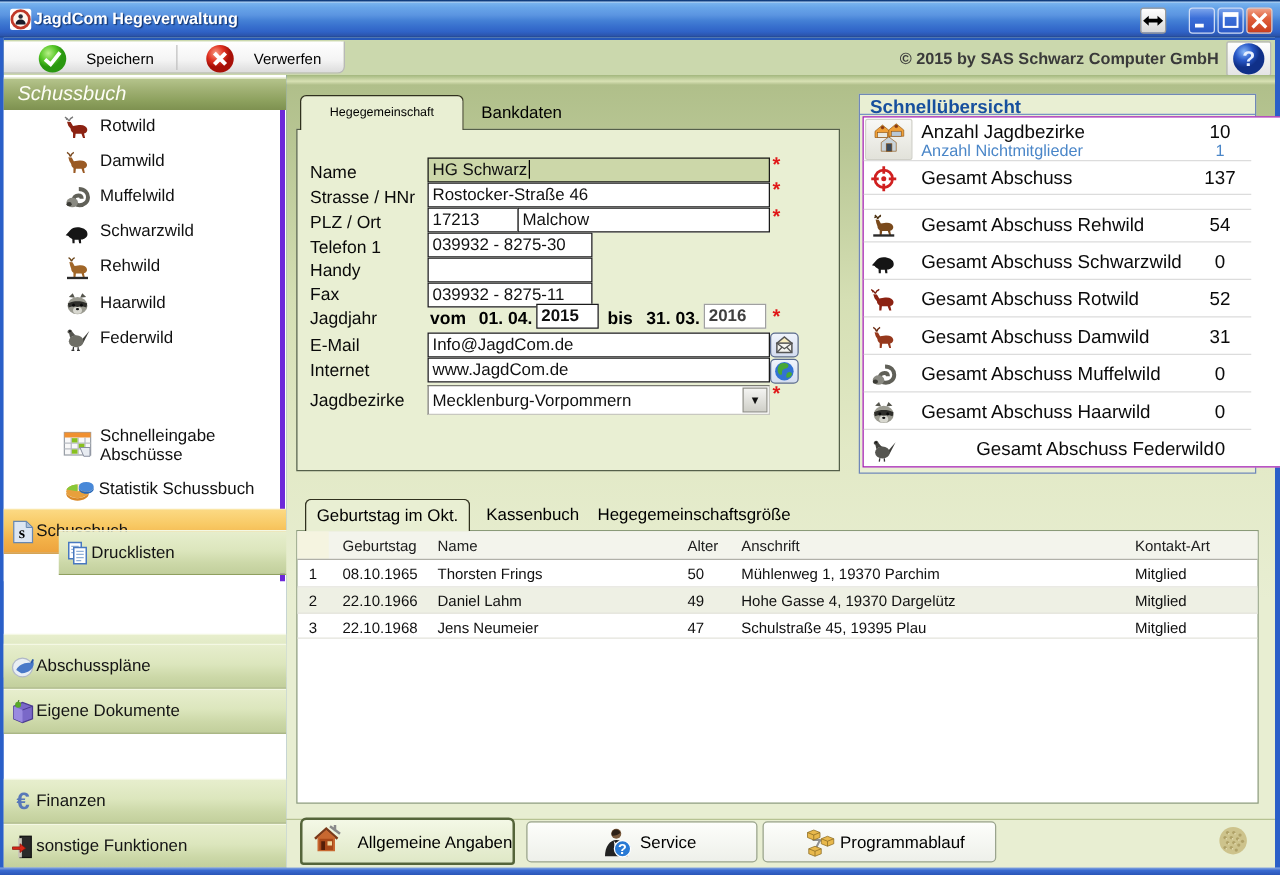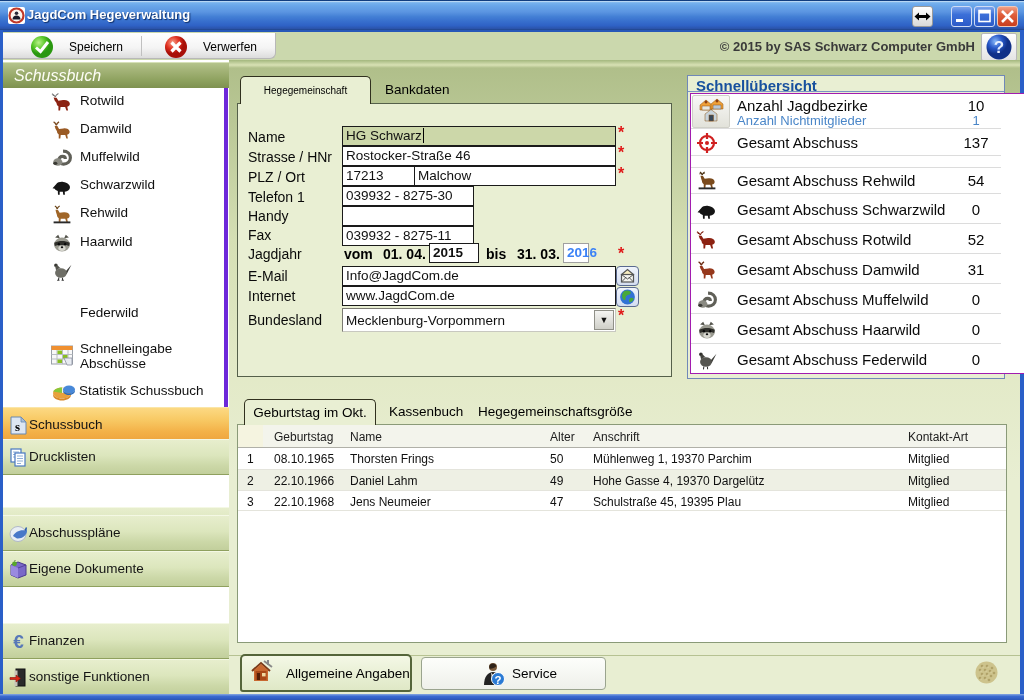--- a/index.html
+++ b/index.html
@@ -173,21 +173,21 @@
             <ellipse cx="11" cy="13.6" rx="1.2" ry="0.9" fill="#111"></ellipse>
           </svg></div>
       <div class="sitem" style="top:146px;">Haarwild</div>
       <div class="sicon" style="top:173px;"><svg width="24" height="21" viewBox="0 0 22 20">
             <path d="M13.6,11 L20,3.6 L15.4,12.6 Z" fill="#3c3c38"></path>
             <ellipse cx="10" cy="11.4" rx="5.6" ry="4.6" fill="#6e6e66"></ellipse>
             <path d="M10,7 C8.4,7 6.4,7.6 5.4,9 L4.6,5.6 C4,5.4 3.4,5 3.4,4.2 C3.4,3.2 4.2,2.4 5.2,2.4 C6.2,2.4 7,3.2 7,4.2 L8.8,6.2 Z" fill="#55554f"></path>
             <circle cx="5.2" cy="3.8" r="0.7" fill="#111"></circle>
             <path d="M8,15.8 L7.6,18.4 M11.4,15.9 L11.6,18.4 M6.4,18.4 L8.6,18.4 M10.6,18.4 L12.8,18.4" stroke="#333" stroke-width="1" fill="none"></path>
           </svg></div>
-      <div class="sitem" style="top:174px;margin-top:43px;">Federwild</div>
+      <div class="sitem" style="top:174px;">Federwild</div>
       <div class="sicon" style="top:256px;"><svg width="24" height="22" viewBox="0 0 24 22">
             <rect x="1.5" y="2" width="21" height="18" fill="#f8f8f8" stroke="#9aa0a8" stroke-width="1"></rect>
             <rect x="1.5" y="2" width="21" height="4" fill="#f09030"></rect>
             <path d="M1.5,10.5 h21 M1.5,15 h21 M7,6 v14 M12.5,6 v14 M18,6 v14" stroke="#b8bcc2" stroke-width="1" fill="none"></path>
             <rect x="7.5" y="6.5" width="4.5" height="3.5" fill="#88c020"></rect>
             <rect x="13" y="11" width="4.5" height="3.5" fill="#88c020"></rect>
             <rect x="7.5" y="15.5" width="4.5" height="3.5" fill="#88c020"></rect>
             <path d="M14,14 L22,14 L22,21 L17,21 Z" fill="#e8ecf2" stroke="#8a90a0" stroke-width="0.8"></path>
           </svg></div>
       <div class="sitem" style="top:253px;">Schnelleingabe</div>
@@ -200,21 +200,21 @@
             <ellipse cx="17" cy="8.5" rx="6" ry="4" fill="#4888d8"></ellipse>
             <path d="M11,8.5 L11,10 C11,12.2 13.7,14 17,14 C20.3,14 23,12.2 23,10 L23,8.5 C23,10.7 20.3,12.5 17,12.5 C13.7,12.5 11,10.7 11,8.5 Z" fill="#2868b8"></path>
           </svg></div>
       <div class="sitem" style="left:76px;top:295px;">Statistik Schussbuch</div>
     </div>
     <div class="navbtn active" style="top:347px;"><span class="navico"><svg width="21" height="21" viewBox="0 0 21 21">
             <path d="M3,2 L13,2 L18,7 L18,19 L3,19 Z" fill="#dde6f2" stroke="#6888b0" stroke-width="1"></path>
             <path d="M13,2 L13,7 L18,7 Z" fill="#aabed8" stroke="#6888b0" stroke-width="0.8"></path>
             <text x="9.5" y="15.5" font-size="13" font-weight="bold" font-family="Liberation Serif" fill="#000" text-anchor="middle">s</text>
           </svg></span>Schussbuch</div>
-    <div class="navbtn" style="top:379px;"><span class="navico"><svg width="21" height="21" viewBox="0 0 21 21">
+    <div class="navbtn" style="top:364px;margin-left:44px;"><span class="navico"><svg width="21" height="21" viewBox="0 0 21 21">
             <rect x="3" y="2" width="10" height="13" fill="#fff" stroke="#4878c0" stroke-width="1.2"></rect>
             <path d="M5,5 h6 M5,7.5 h6 M5,10 h6" stroke="#90b0d8" stroke-width="1"></path>
             <rect x="7" y="6" width="10" height="13" fill="#fff" stroke="#4878c0" stroke-width="1.2"></rect>
             <path d="M9,9 h6 M9,11.5 h6 M9,14 h6 M9,16.5 h4" stroke="#90b0d8" stroke-width="1"></path>
           </svg></span>Drucklisten</div>
     <div class="navbtn" style="top:419px;margin-top:28px;"><span class="navico"><svg width="21" height="21" viewBox="0 0 21 21">
             <rect x="4" y="1" width="13" height="19" rx="2" fill="#f4f6fa" stroke="#9aa8c0" stroke-width="0.8"></rect>
             <circle cx="10.5" cy="6" r="2.4" fill="#111"></circle>
             <path d="M6.5,19 L7.3,10.5 L9,11.5 L9,9.5 L12,9.5 L12,11.5 L13.7,10.5 L14.5,19 L12.5,19 L11.6,13 L10.5,19 L9.4,13 L8.5,19 Z" fill="#111"></path>
           </svg></span>Stammdaten</div>
@@ -245,34 +245,34 @@
     <div id="mainpanel">
       <div class="flabel" style="top:25px;">Name</div>
       <div class="flabel" style="top:45px;">Strasse / HNr</div>
       <div class="flabel" style="top:65px;">PLZ / Ort</div>
       <div class="flabel" style="top:85px;">Telefon 1</div>
       <div class="flabel" style="top:104px;text-align:center;">Handy</div>
       <div class="flabel" style="top:123px;">Fax</div>
       <div class="flabel" style="top:142px;">Jagdjahr</div>
       <div class="flabel" style="top:164px;">E-Mail</div>
       <div class="flabel" style="top:184px;">Internet</div>
-      <div class="flabel" style="top:208px;">Bundesland</div>
+      <div class="flabel" style="top:208px;">Jagdbezirke</div>
       <div class="field" style="left:104px;top:22px;width:274px;background:#ccd7a9;">HG Schwarz<span style="border-left:1px solid #000;margin-left:1px;"></span></div>
       <div class="field" style="left:104px;top:42px;width:274px;">Rostocker-Straße 46</div>
       <div class="field" style="left:104px;top:62px;width:73px;">17213</div>
       <div class="field" style="left:176px;top:62px;width:202px;">Malchow</div>
       <div class="field" style="left:104px;top:82px;width:132px;">039932 - 8275-30</div>
       <div class="field" style="left:104px;top:102px;width:132px;"></div>
       <div class="field" style="left:104px;top:122px;width:132px;">039932 - 8275-11</div>
       <div style="position:absolute;left:106px;top:142px;font-size:14px;font-weight:bold;">vom</div>
       <div style="position:absolute;left:145px;top:142px;font-size:14px;font-weight:bold;">01. 04.</div>
       <div class="field" style="left:191px;top:139px;width:50px;font-weight:bold;">2015</div>
       <div style="position:absolute;left:248px;top:142px;font-size:14px;font-weight:bold;">bis</div>
       <div style="position:absolute;left:279px;top:142px;font-size:14px;font-weight:bold;">31. 03.</div>
-      <div class="field" style="left:325px;top:139px;width:26px;font-weight:bold;border-color:#a0a0a0;color:#3b82f6;">2016</div>
+      <div class="field" style="left:325px;top:139px;width:50px;font-weight:bold;border-color:#a0a0a0;color:#404040;">2016</div>
       <div class="field" style="left:104px;top:162px;width:274px;">Info@JagdCom.de</div>
       <div class="ffbtn" style="top:162px;"><svg width="21" height="18" viewBox="0 0 21 18">
             <path d="M4,8 L10.5,2.5 L17,8" fill="#f8edc0" stroke="#555" stroke-width="1.2"></path>
             <rect x="4.5" y="7.5" width="12" height="7.5" fill="#f4f4f0" stroke="#555" stroke-width="1.2"></rect>
             <path d="M4.5,7.5 L10.5,12 L16.5,7.5 M4.5,15 L8.8,10.6 M16.5,15 L12.2,10.6" stroke="#555" stroke-width="1" fill="none"></path>
           </svg></div>
       <div class="field" style="left:104px;top:182px;width:274px;">www.JagdCom.de</div>
       <div class="ffbtn" style="top:183px;"><svg width="21" height="18" viewBox="0 0 21 18">
             <circle cx="10.5" cy="9" r="7.4" fill="#3272d4"></circle>
             <path d="M7,3.2 C9,2.2 11.6,2.2 13.4,3.4 C14.4,4.8 13.4,6.4 11.6,6.8 C9.6,7.2 8.2,8.6 8.6,10.4 C8.9,11.8 7.6,12.4 6.4,11.4 C4.6,9.6 4.6,5.4 7,3.2 Z" fill="#48a838"></path>
@@ -365,21 +365,21 @@
         <div class="rrow-label" style="top:227px;">Gesamt Abschuss Haarwild</div>
         <div class="rrow-val" style="top:227px;">0</div>
         <div class="rsep" style="top:249px;"></div>
         <div class="ricon" style="top:256px;"><svg width="24" height="21" viewBox="0 0 22 20">
               <path d="M13.6,11 L20,3.6 L15.4,12.6 Z" fill="#3c3c38"></path>
               <ellipse cx="10" cy="11.4" rx="5.6" ry="4.6" fill="#555550"></ellipse>
               <path d="M10,7 C8.4,7 6.4,7.6 5.4,9 L4.6,5.6 C4,5.4 3.4,5 3.4,4.2 C3.4,3.2 4.2,2.4 5.2,2.4 C6.2,2.4 7,3.2 7,4.2 L8.8,6.2 Z" fill="#44443f"></path>
               <circle cx="5.2" cy="3.8" r="0.7" fill="#111"></circle>
               <path d="M8,15.8 L7.6,18.4 M11.4,15.9 L11.6,18.4" stroke="#333" stroke-width="1" fill="none"></path>
             </svg></div>
-        <div class="rrow-label" style="top:257px;">Gesamt Abschuss Federwild</div>
+        <div class="rrow-label" style="top:257px;margin-left:44px;">Gesamt Abschuss Federwild</div>
         <div class="rrow-val" style="top:257px;">0</div>
       </div>
     </div>
     <div id="tab-geb">Geburtstag im Okt.</div>
     <div id="tab-kas">Kassenbuch</div>
     <div id="tab-heg">Hegegemeinschaftsgröße</div>
     <div id="tablepanel">
       <div style="position:absolute;left:0;top:0;width:768px;height:22px;background:#f3f4ec;"></div>
       <div style="position:absolute;left:0;top:0;width:25px;height:22px;background:#f5f4e0;"></div>
       <div id="row2bg"></div>
@@ -427,20 +427,34 @@
         <span style="position:absolute;left:58px;top:3px;"><svg width="27" height="27" viewBox="0 0 27 27">
             <circle cx="13" cy="6" r="4" fill="#7a5a3c"></circle>
             <path d="M13,2.5 C10.8,2.5 9.2,4 9.2,6 C9.2,6.6 9.4,7.2 9.6,7.6 C12,7.8 14.6,7 16.4,5.2 C15.8,3.6 14.6,2.5 13,2.5 Z" fill="#2e2218"></path>
             <path d="M4,24 C4,16 8,11 13,11 C18,11 22,16 22,24 Z" fill="#222"></path>
             <path d="M11,11.5 L13,14 L15,11.5 L14,18 L12,18 Z" fill="#f0f0f0"></path>
             <circle cx="18" cy="18" r="6.5" fill="#2a7ad4" stroke="#fff" stroke-width="1"></circle>
             <text x="18" y="22.5" font-size="11.5" font-weight="bold" fill="#fff" text-anchor="middle" font-family="Liberation Sans">?</text>
           </svg></span>
         <span style="position:absolute;left:90px;top:8px;">Service</span>
       </div>
+    <div class="btab" id="btab3">
+        <span style="position:absolute;left:31px;top:2px;"><svg width="28" height="28" viewBox="0 0 28 28">
+            <g stroke="#8a6a20" stroke-width="0.6">
+              <path d="M14,12 L8,12 M14,12 L20,14 M14,12 L10,20" stroke="#909090" stroke-width="1.6"></path>
+              <path d="M4,6 L9,4 L14,6 L14,10 L9,12 L4,10 Z" fill="#e8b84c"></path>
+              <path d="M4,6 L9,8 L14,6 M9,8 L9,12" fill="none"></path>
+              <path d="M15,11 L20,9 L25,11 L25,15 L20,17 L15,15 Z" fill="#e8b84c"></path>
+              <path d="M15,11 L20,13 L25,11 M20,13 L20,17" fill="none"></path>
+              <path d="M5,19 L10,17 L15,19 L15,23 L10,25 L5,23 Z" fill="#e8b84c"></path>
+              <path d="M5,19 L10,21 L15,19 M10,21 L10,25" fill="none"></path>
+            </g>
+          </svg></span>
+        <span style="position:absolute;left:61px;top:8px;">Programmablauf</span>
+      </div>
     <div id="grip"><svg width="23" height="23" viewBox="0 0 23 23">
           <circle cx="11.5" cy="11.5" r="11" fill="#cdc38c"></circle>
           <g fill="#b0a268">
             <circle cx="7" cy="5" r="1.3"></circle>
             <circle cx="12" cy="5" r="1.3"></circle>
             <circle cx="17" cy="7" r="1.3"></circle>
             <circle cx="5" cy="9" r="1.3"></circle>
             <circle cx="10" cy="9" r="1.3"></circle>
             <circle cx="15" cy="10" r="1.3"></circle>
             <circle cx="19" cy="12" r="1.3"></circle>

